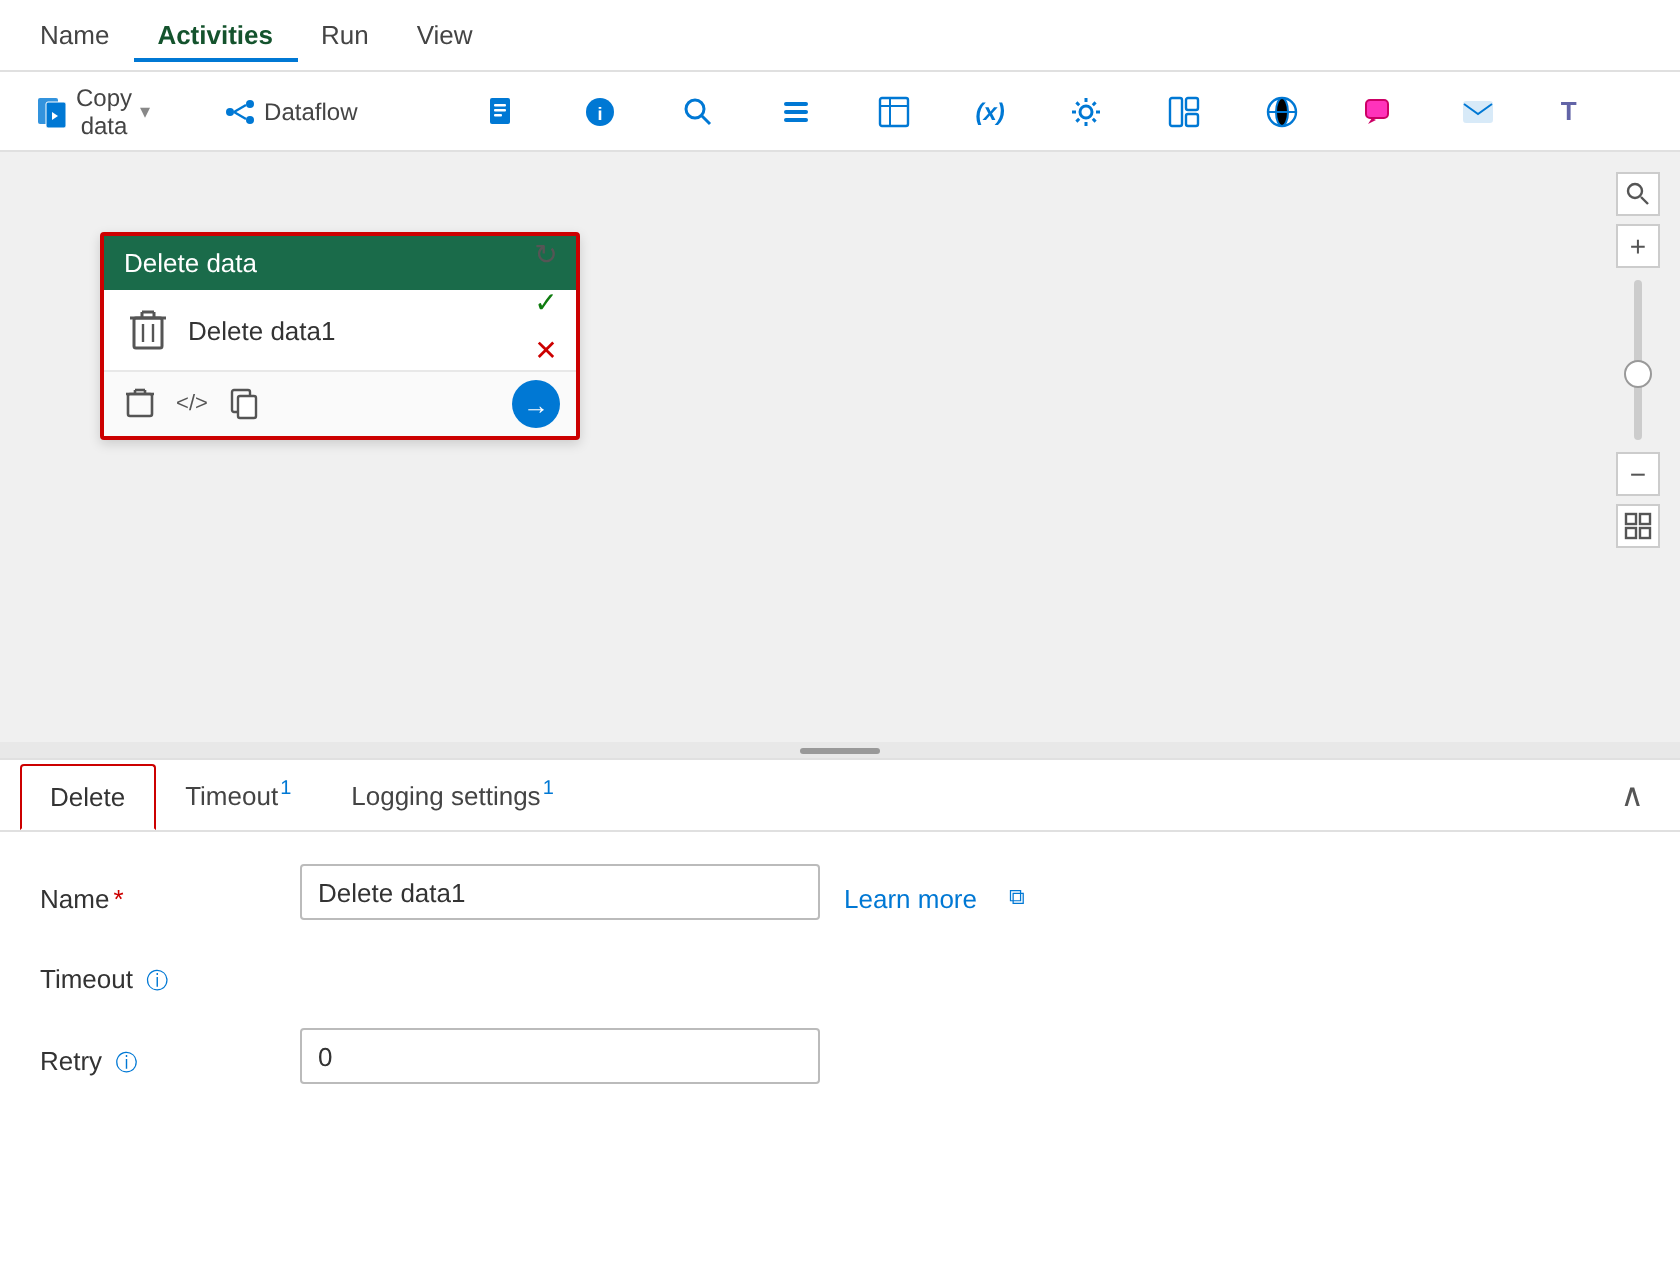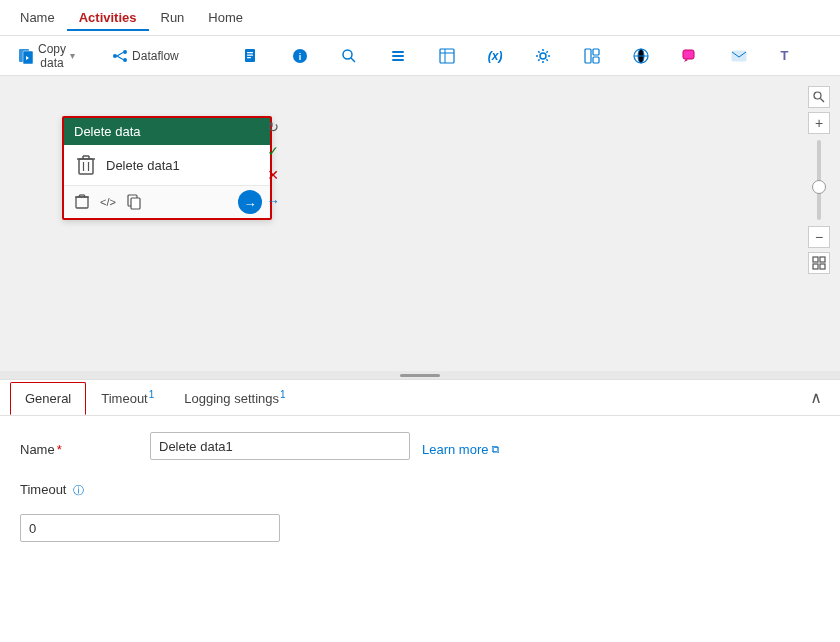--- a/index.html
+++ b/index.html
@@ -15,21 +15,21 @@
       padding: 0 8px;
     }
     .menu-item {
       padding: 6px 12px;
       cursor: pointer;
       font-size: 13px;
       color: #444;
       position: relative;
     }
     .menu-item.active {
-      color: #b91c1c;
+      color: #14532d;
       font-weight: 600;
     }
     .menu-item.active::after {
       content: '';
       position: absolute;
       bottom: 0;
       left: 0;
       right: 0;
       height: 2px;
       background: #0078d4;
@@ -76,22 +76,22 @@
       background: #f0f0f0;
       position: relative;
       height: 295px;
       overflow: hidden;
     }
 
     
     .activity-node {
       position: absolute;
       top: 40px;
-      left: 62px;
-      width: 210px;
+      left: 50px;
+      width: 240px;
       border: 2px solid #cc0000;
       background: #ef4444;
       border-radius: 2px;
       box-shadow: 0 2px 6px rgba(0,0,0,0.15);
     }
     .activity-header {
       background: #1a6b4a;
       color: #fff;
       padding: 6px 10px;
       font-size: 13px;
@@ -355,31 +355,31 @@
     }
     .learn-more-link {
       margin-left: 12px;
       color: #0078d4;
       font-size: 13px;
       cursor: pointer;
       padding-top: 6px;
       text-decoration: none;
       display: flex;
       align-items: center;
-      gap: 3px;
+      gap: 16px;
     }
   </style>
 </head>
 <body>
 
 <div class="menu-bar">
   <div class="menu-item">Name</div>
   <div class="menu-item active">Activities</div>
   <div class="menu-item">Run</div>
-  <div class="menu-item">Home</div>
+  <div class="menu-item">View</div>
 </div>
 
 <div class="toolbar">
   <button class="toolbar-btn">
     <span class="toolbar-icon">
       <svg width="16" height="16" viewBox="0 0 16 16" fill="none">
         <rect x="1" y="1" width="10" height="13" rx="1" fill="#0078d4" opacity="0.8"></rect>
         <rect x="5" y="3" width="10" height="13" rx="1" fill="#0078d4" stroke="#fff" stroke-width="0.5"></rect>
         <path d="M8 8l3 2-3 2V8z" fill="#fff"></path>
       </svg>
@@ -548,21 +548,21 @@
 </div>
 
 <div class="collapse-handle">
   <div class="collapse-handle-bar"></div>
 </div>
 
 <div class="bottom-panel">
 
   <div class="tabs-bar">
     <div class="tab active">
-      <span>General</span>
+      <span>Delete</span>
     </div>
     <div class="tab">
       <span>Timeout</span><span class="tab-badge">1</span>
     </div>
     <div class="tab">
       <span>Logging settings</span><span class="tab-badge">1</span>
     </div>
     <div class="tabs-collapse-btn">∧</div>
   </div>
 
@@ -583,19 +583,23 @@
 
 
     <div class="form-row">
       <div class="form-label">
         <span>Timeout</span>
         <span class="info-icon">ⓘ</span>
       </div>
     </div>
 
     <div class="form-row">
+      <div class="form-label">
+        <span>Retry</span>
+        <span class="info-icon">ⓘ</span>
+      </div>
       <div class="form-input">
         <input type="text" value="0" style="">
       </div>
     </div>
 
   </div>
 </div>
 
 </body></html>

